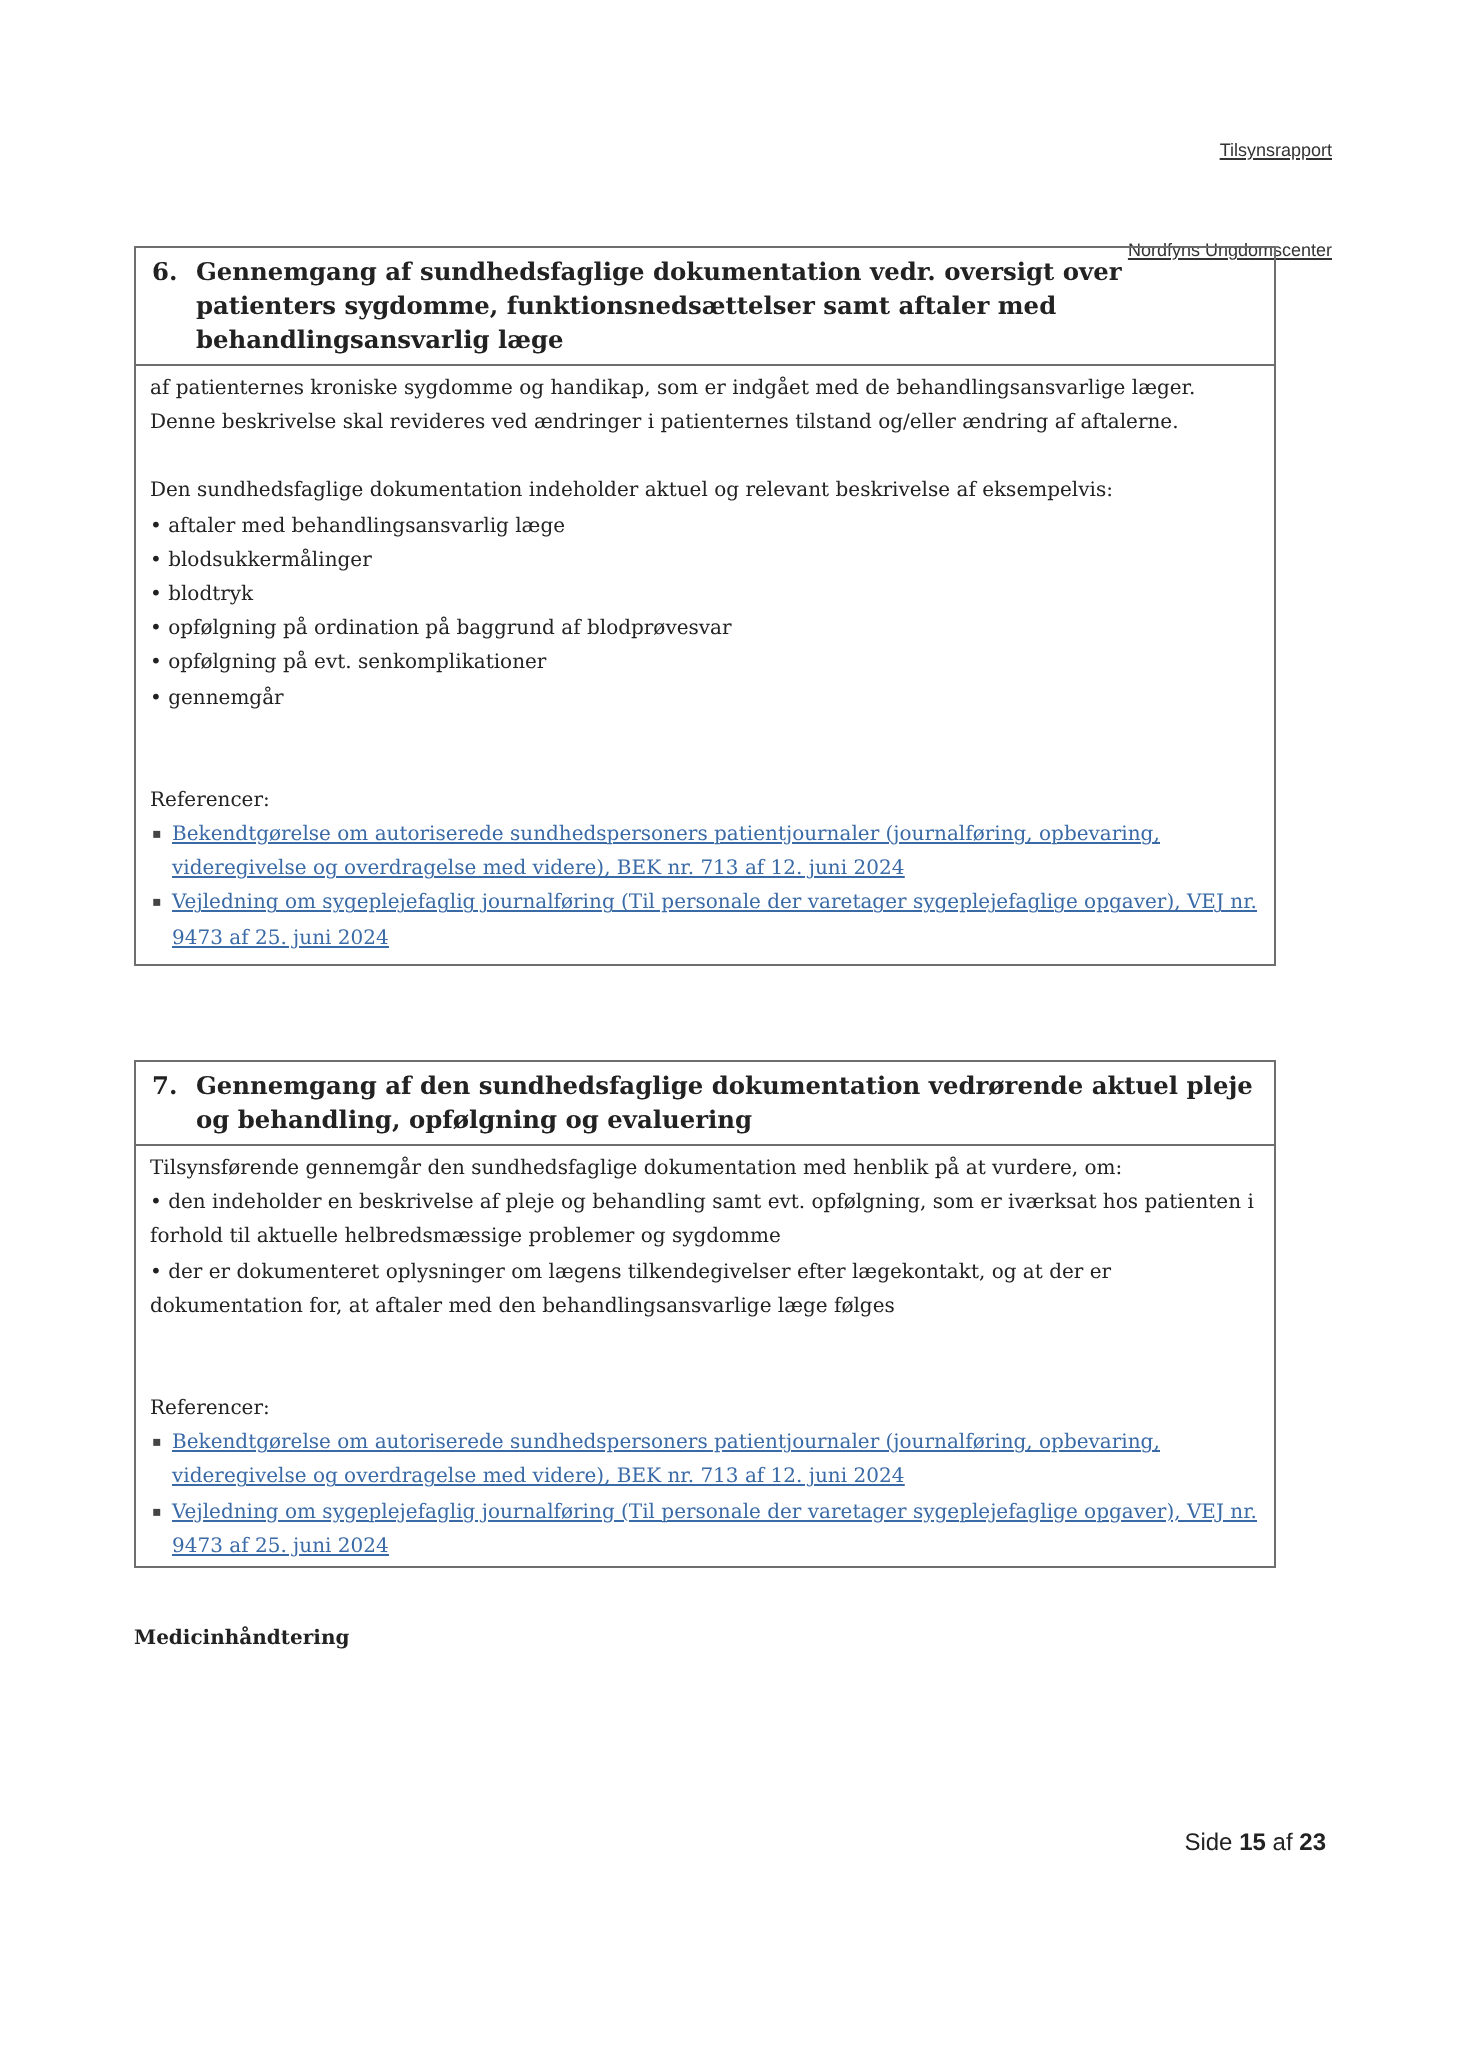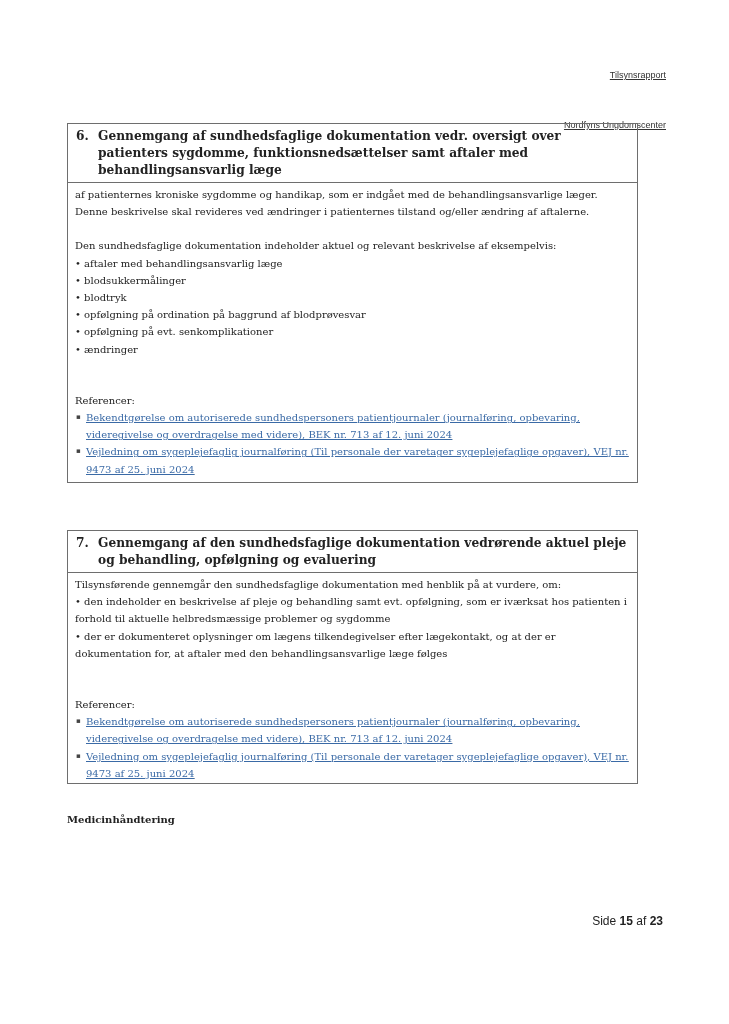--- a/index.html
+++ b/index.html
@@ -38,21 +38,21 @@
   <div class="box-body">
     <p class="para">af patienternes kroniske sygdomme og handikap, som er indgået med de behandlingsansvarlige læger. Denne beskrivelse skal revideres ved ændringer i patienternes tilstand og/eller ændring af aftalerne.</p>
     <div class="spacer"></div>
     <p class="para">Den sundhedsfaglige dokumentation indeholder aktuel og relevant beskrivelse af eksempelvis:</p>
     <ul class="bul">
       <li>aftaler med behandlingsansvarlig læge</li>
       <li>blodsukkermålinger</li>
       <li>blodtryk</li>
       <li>opfølgning på ordination på baggrund af blodprøvesvar</li>
       <li>opfølgning på evt. senkomplikationer</li>
-      <li>ændringer</li>
+      <li>gennemgår</li>
     </ul>
     <div class="spacer2"></div>
     <p class="para">Referencer:</p>
     <ul class="refs">
       <li><a class="ref">Bekendtgørelse om autoriserede sundhedspersoners patientjournaler (journalføring, opbevaring, videregivelse og overdragelse med videre), BEK nr. 713 af 12. juni 2024</a></li>
       <li><a class="ref">Vejledning om sygeplejefaglig journalføring (Til personale der varetager sygeplejefaglige opgaver), VEJ nr. 9473 af 25. juni 2024</a></li>
     </ul>
   </div>
 </div>
 

